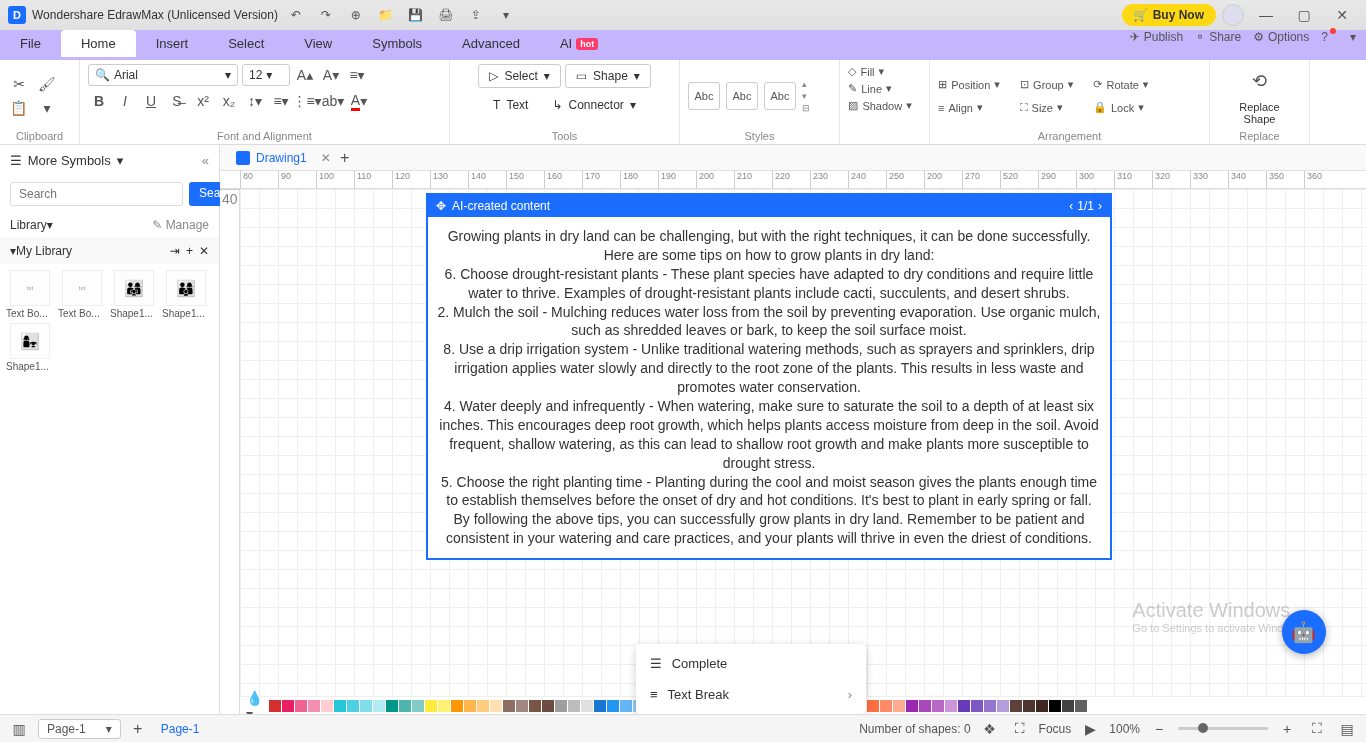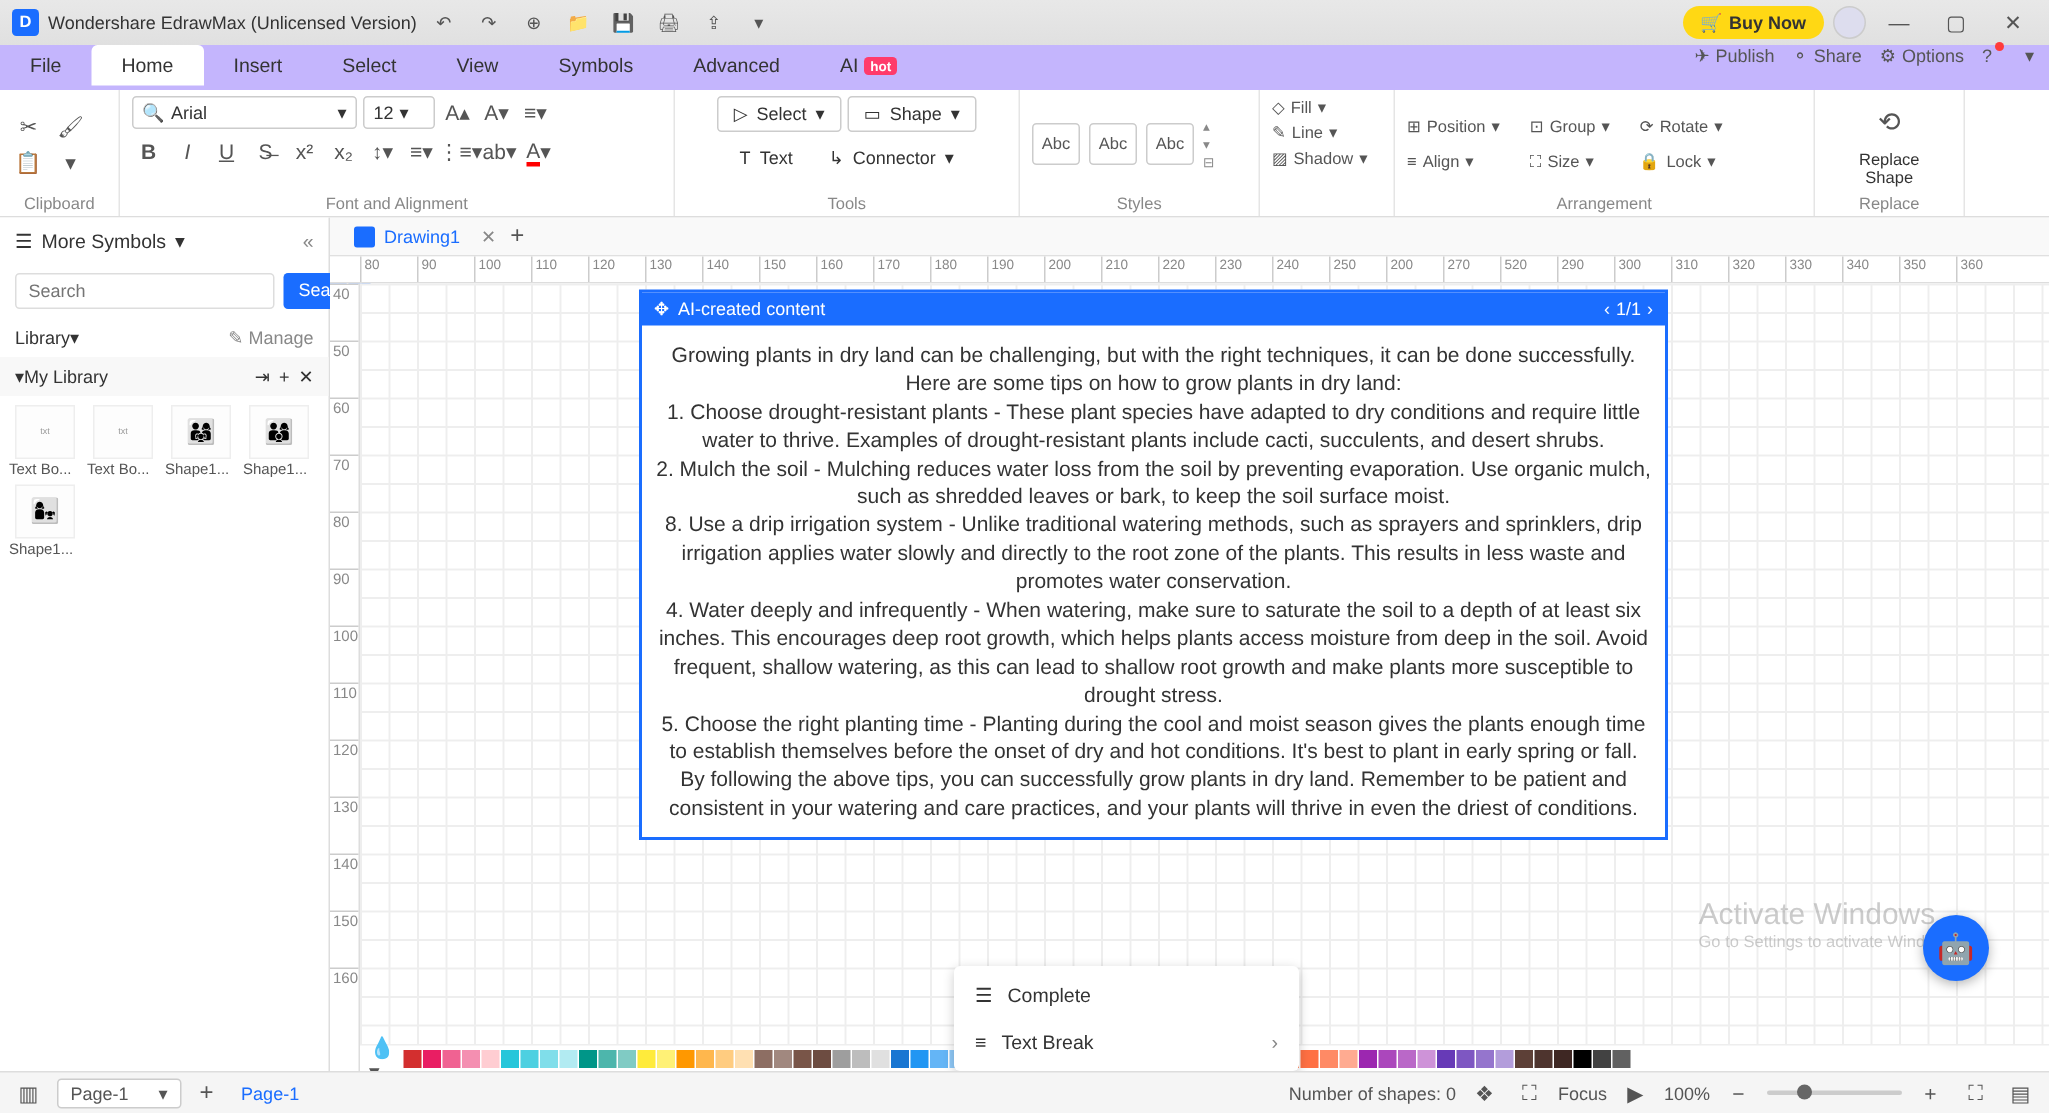--- a/index.html
+++ b/index.html
@@ -52,21 +52,21 @@
 .canvas-area{flex:1;display:flex;flex-direction:column;position:relative;overflow:hidden}
 .tabs-row{height:26px;background:#f9f9f9;display:flex;align-items:center;padding-left:6px;gap:4px;border-bottom:1px solid #e0e0e0}
 .doc-tab{display:flex;align-items:center;gap:6px;padding:4px 10px;font-size:12px;cursor:pointer}
 .doc-tab.active{color:#1a6dff}
 .doc-icon{width:14px;height:14px;background:#1a6dff;border-radius:2px}
 .tab-close{color:#888;font-size:12px;cursor:pointer}
 .tab-add{width:20px;height:20px;display:flex;align-items:center;justify-content:center;font-size:16px;color:#555;cursor:pointer}
 .ruler-h{height:18px;background:#fff;border-bottom:1px solid #ddd;display:flex;font-size:9px;color:#888;position:relative;padding-left:20px}
 .ruler-tick{width:38px;text-align:left;border-left:1px solid #ccc;padding-left:2px;flex-shrink:0}
 .canvas-main{flex:1;display:flex;overflow:hidden;position:relative}
-.ruler-v{width:20px;background:#fff;border-right:1px solid #ddd;display:flex;flex-direction:column;font-size:10px;color:#888}
+.ruler-v{width:20px;background:#fff;border-right:1px solid #ddd;display:flex;flex-direction:row;font-size:14px;color:#888}
 .ruler-v-tick{height:38px;border-top:1px solid #ccc;padding:1px 2px}
 .canvas{flex:1;background:#fff;position:relative;background-image:linear-gradient(#eee 1px,transparent 1px),linear-gradient(90deg,#eee 1px,transparent 1px);background-size:19px 19px;overflow:hidden}
 .ai-box{position:absolute;left:186px;top:4px;width:686px;background:#fff;border:2px solid #1a6dff}
 .ai-header{background:#1a6dff;color:#fff;padding:4px 8px;display:flex;align-items:center;gap:6px;font-size:12px}
 .ai-nav{margin-left:auto;display:flex;align-items:center;gap:4px}
 .ai-content{padding:10px 8px;font-size:14px;line-height:1.35;color:#333;text-align:center}
 .ai-content .line{margin:0}
 .context-menu{position:absolute;left:416px;bottom:0;width:230px;background:#fff;box-shadow:0 2px 8px rgba(0,0,0,.2);border-radius:4px;padding:4px 0;z-index:50}
 .ctx-item{display:flex;align-items:center;gap:10px;padding:8px 14px;font-size:13px;cursor:pointer}
 .ctx-arrow{margin-left:auto;color:#888}
@@ -333,21 +333,21 @@
             <span>✥</span>
             <span>AI-created content</span>
             <div class="ai-nav">
                 <span>‹</span>
                 <span>1/1</span>
                 <span>›</span>
               </div>
           </div>
           <div class="ai-content" id="ai-content">
               <p class="line">Growing plants in dry land can be challenging, but with the right techniques, it can be done successfully. Here are some tips on how to grow plants in dry land:</p>
-              <p class="line">1. Choose drought-resistant plants - These plant species have adapted to dry conditions and require little water to thrive. Examples of drought-resistant plants include cacti, succulents, and desert shrubs.</p>
+              <p class="line">6. Choose drought-resistant plants - These plant species have adapted to dry conditions and require little water to thrive. Examples of drought-resistant plants include cacti, succulents, and desert shrubs.</p>
               <p class="line">2. Mulch the soil - Mulching reduces water loss from the soil by preventing evaporation. Use organic mulch, such as shredded leaves or bark, to keep the soil surface moist.</p>
               <p class="line">8. Use a drip irrigation system - Unlike traditional watering methods, such as sprayers and sprinklers, drip irrigation applies water slowly and directly to the root zone of the plants. This results in less waste and promotes water conservation.</p>
               <p class="line">4. Water deeply and infrequently - When watering, make sure to saturate the soil to a depth of at least six inches. This encourages deep root growth, which helps plants access moisture from deep in the soil. Avoid frequent, shallow watering, as this can lead to shallow root growth and make plants more susceptible to drought stress.</p>
               <p class="line">5. Choose the right planting time - Planting during the cool and moist season gives the plants enough time to establish themselves before the onset of dry and hot conditions. It's best to plant in early spring or fall.</p>
               <p class="line">By following the above tips, you can successfully grow plants in dry land. Remember to be patient and consistent in your watering and care practices, and your plants will thrive in even the driest of conditions.</p>
             </div>
         </div>
         <div class="color-row" id="color-row">
           <span class="r-icon">💧▾</span>
         <div class="color-sw" style="background: rgb(211, 47, 47);"></div>

